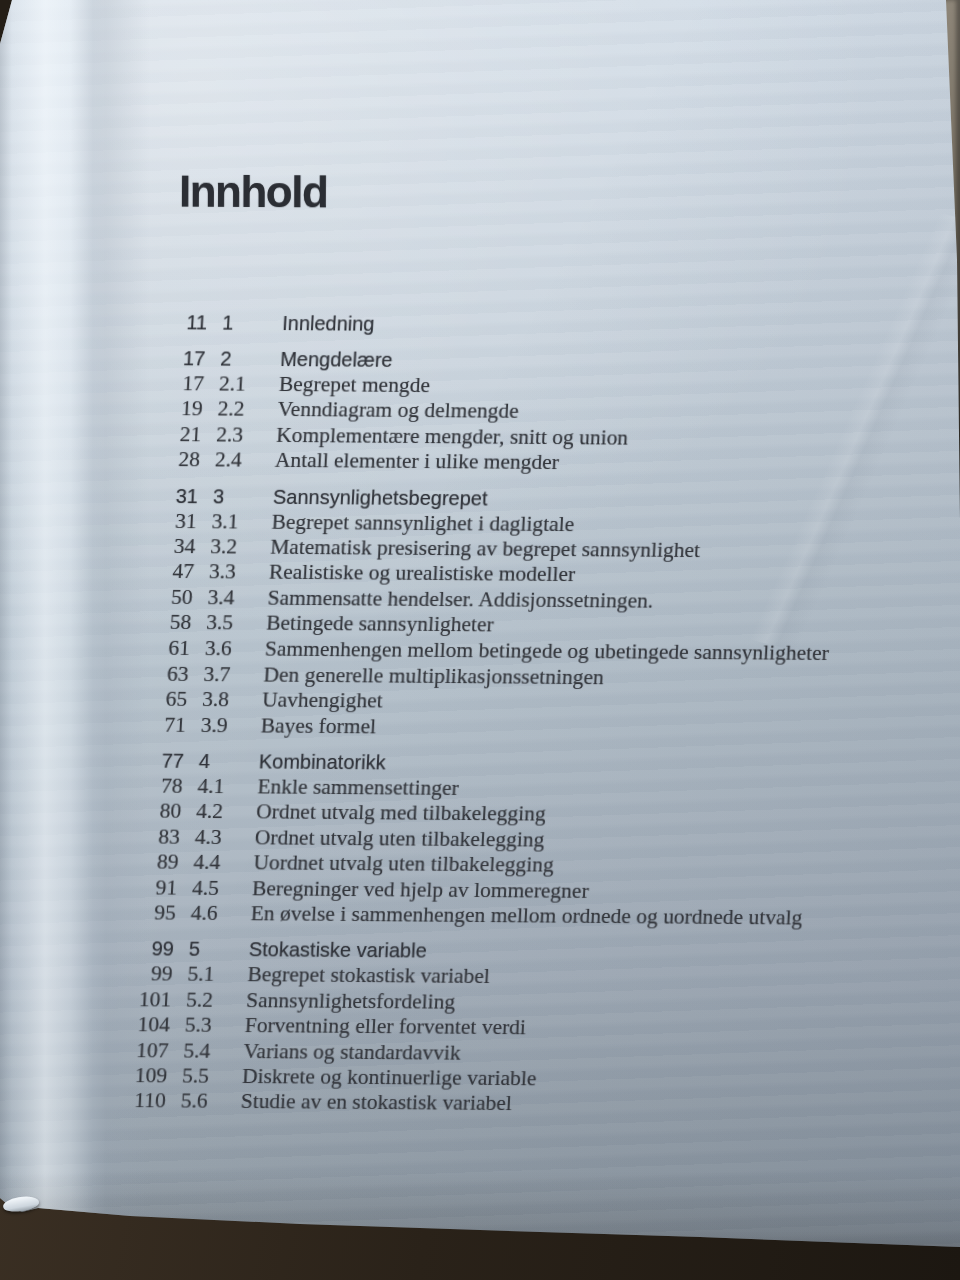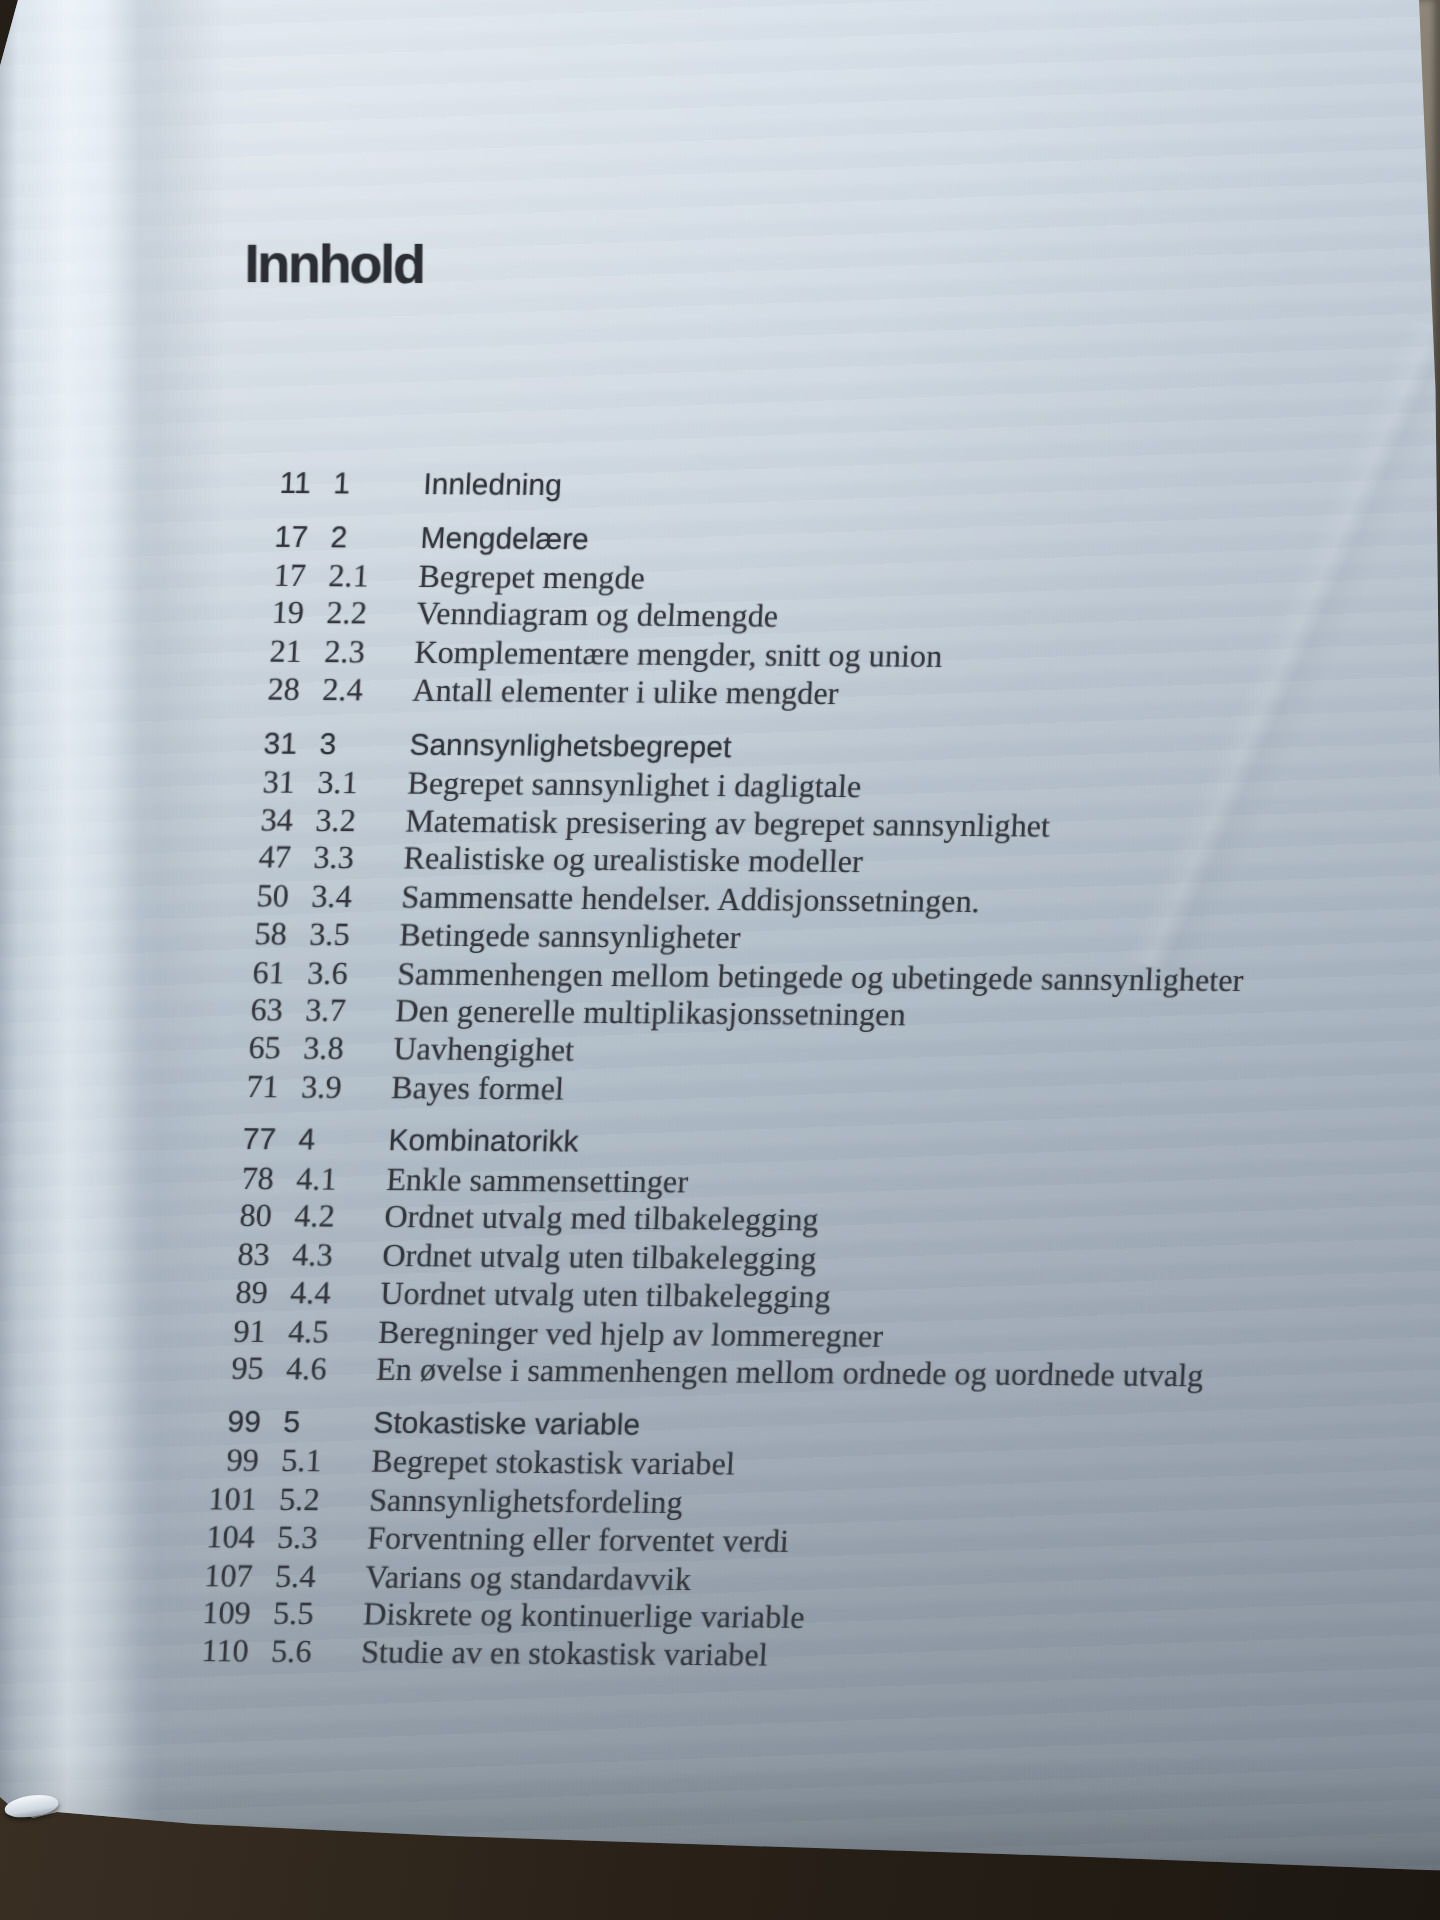--- a/index.html
+++ b/index.html
@@ -65,23 +65,23 @@
   
   .corner-curl{
     position:absolute;left:3px;top:1197px;width:36px;height:14px;
     border-radius:60% 70% 55% 65%;
     background:linear-gradient(to bottom,#eff4f8 10%,#ccd5dd 70%,#9aa3ab 100%);
     transform:rotate(-10deg);
     box-shadow:0 2px 3px rgba(0,0,0,0.45);
   }
 
   .title{
-    position:absolute;left:163px;top:153px;margin:0;
+    position:absolute;left:163px;top:153px;margin:16px;
     font-family:"Liberation Sans",sans-serif;font-weight:bold;
-    font-size:36px;line-height:46px;letter-spacing:-1.5px;
+    font-size:44px;line-height:46px;letter-spacing:-1.5px;
     color:#2b2e34;text-shadow:0 0 1px rgba(43,46,52,0.5);
     transform:rotate(0.3deg);
     filter:blur(0.25px);
   }
 
   .toc{
     position:absolute;left:148px;top:309px;width:720px;
     transform:skewX(-2.6deg) rotate(0.45deg);
     transform-origin:0 0;
     filter:blur(0.25px);

